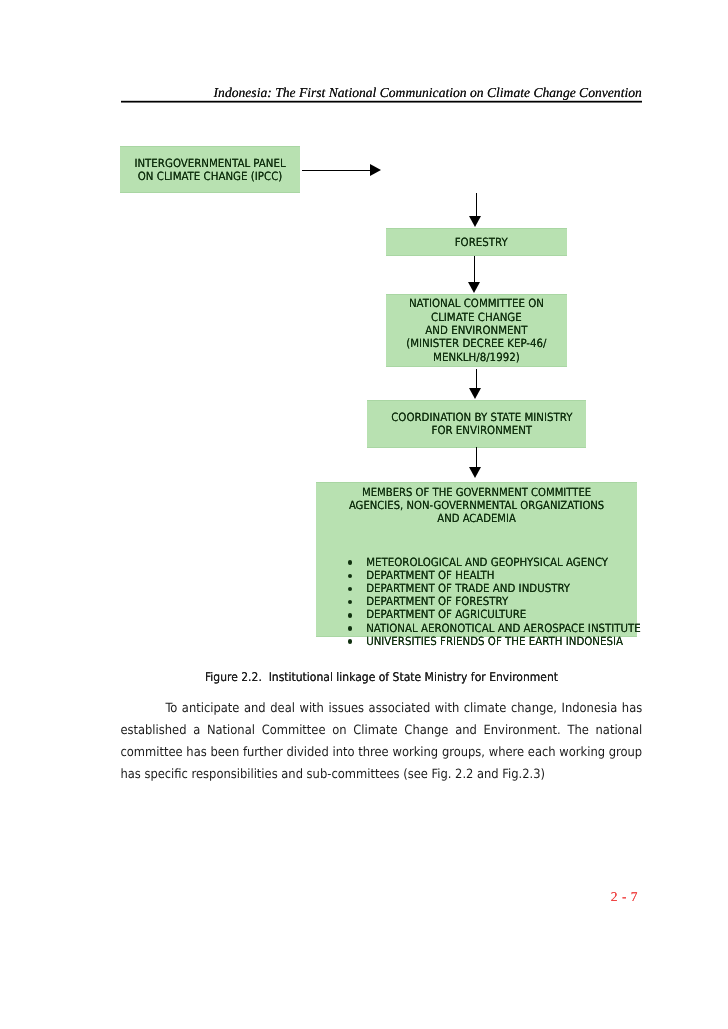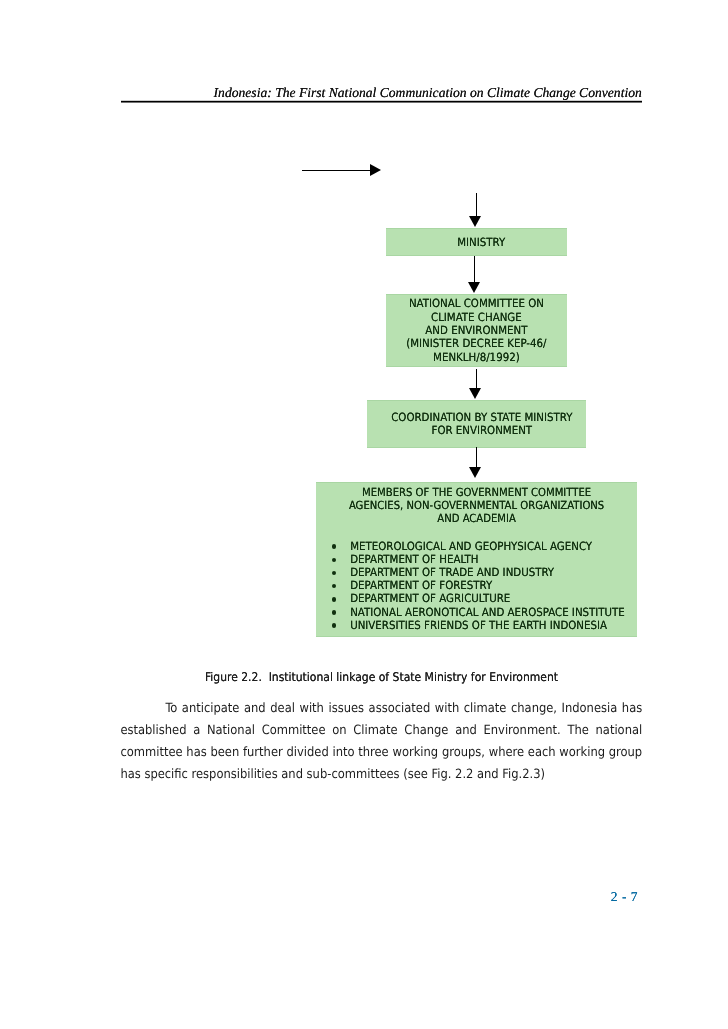--- a/index.html
+++ b/index.html
@@ -82,21 +82,21 @@
     position: absolute;
     left: 0; right: 0;
     top: 4px;
     font-size: 11.2px;
     line-height: 13.2px;
   }
   .members-list {
     position: absolute;
     left: 13.7px;
     top: 56px;
-    margin: 2px;
+    margin: 18px;
     padding: 0;
     list-style: none;
     text-align: left;
   }
   .members-list li {
     position: relative;
     padding-left: 18.6px;
     line-height: 13.17px;
     white-space: nowrap;
   }
@@ -161,46 +161,52 @@
   
   .page-num {
     position: absolute;
     left: 538px;
     top: 888.5px;
     width: 100px;
     text-align: right;
     font-family: "Liberation Serif", serif;
     font-size: 13.45px;
     line-height: 15.5px;
-    color: #0369a1;
+    color: #ef4444;
     letter-spacing: 0.5px;
     text-shadow: 0 0 0.25px currentColor;
   }
 </style>
 </head>
 <body>
 
 <div class="page">
 
   <div class="header-text">Indonesia: The First National Communication on Climate Change Convention</div>
   <div class="header-rule"></div>
 
   <div class="chart">
 
+    <div class="fc-box" style="left:119.8px;top:145.8px;width:180.5px;height:47.5px;">
+      <div class="stack">
+        <span class="ln">INTERGOVERNMENTAL PANEL</span>
+        <span class="ln">ON CLIMATE CHANGE (IPCC)</span>
+      </div>
+    </div>
 
     <div class="hline" style="left:301.9px;top:169.6px;width:70px;"></div>
     <div class="arrowhead-right" style="left:370.2px;top:163.85px;"></div>
 
 
     <div class="vline" style="left:475.8px;top:193.3px;height:22.6px;"></div>
     <div class="arrowhead-down" style="left:469.3px;top:215.7px;"></div>
 
     <div class="fc-box nudge-right nudge-down" style="left:385.8px;top:227.8px;width:181.4px;height:28.4px;">
       <div class="stack">
-        <span class="ln">MINISTRY</span>
+        <span class="ln">FORESTRY</span>
       </div>
     </div>
 
     <div class="vline" style="left:473.9px;top:256.2px;height:25.5px;"></div>
     <div class="arrowhead-down" style="left:467.6px;top:281.5px;"></div>
 
     <div class="fc-box" style="left:385.6px;top:293.8px;width:181.6px;height:73.4px;">
       <div class="stack">
         <span class="ln">NATIONAL COMMITTEE ON</span>
         <span class="ln">CLIMATE CHANGE</span>

